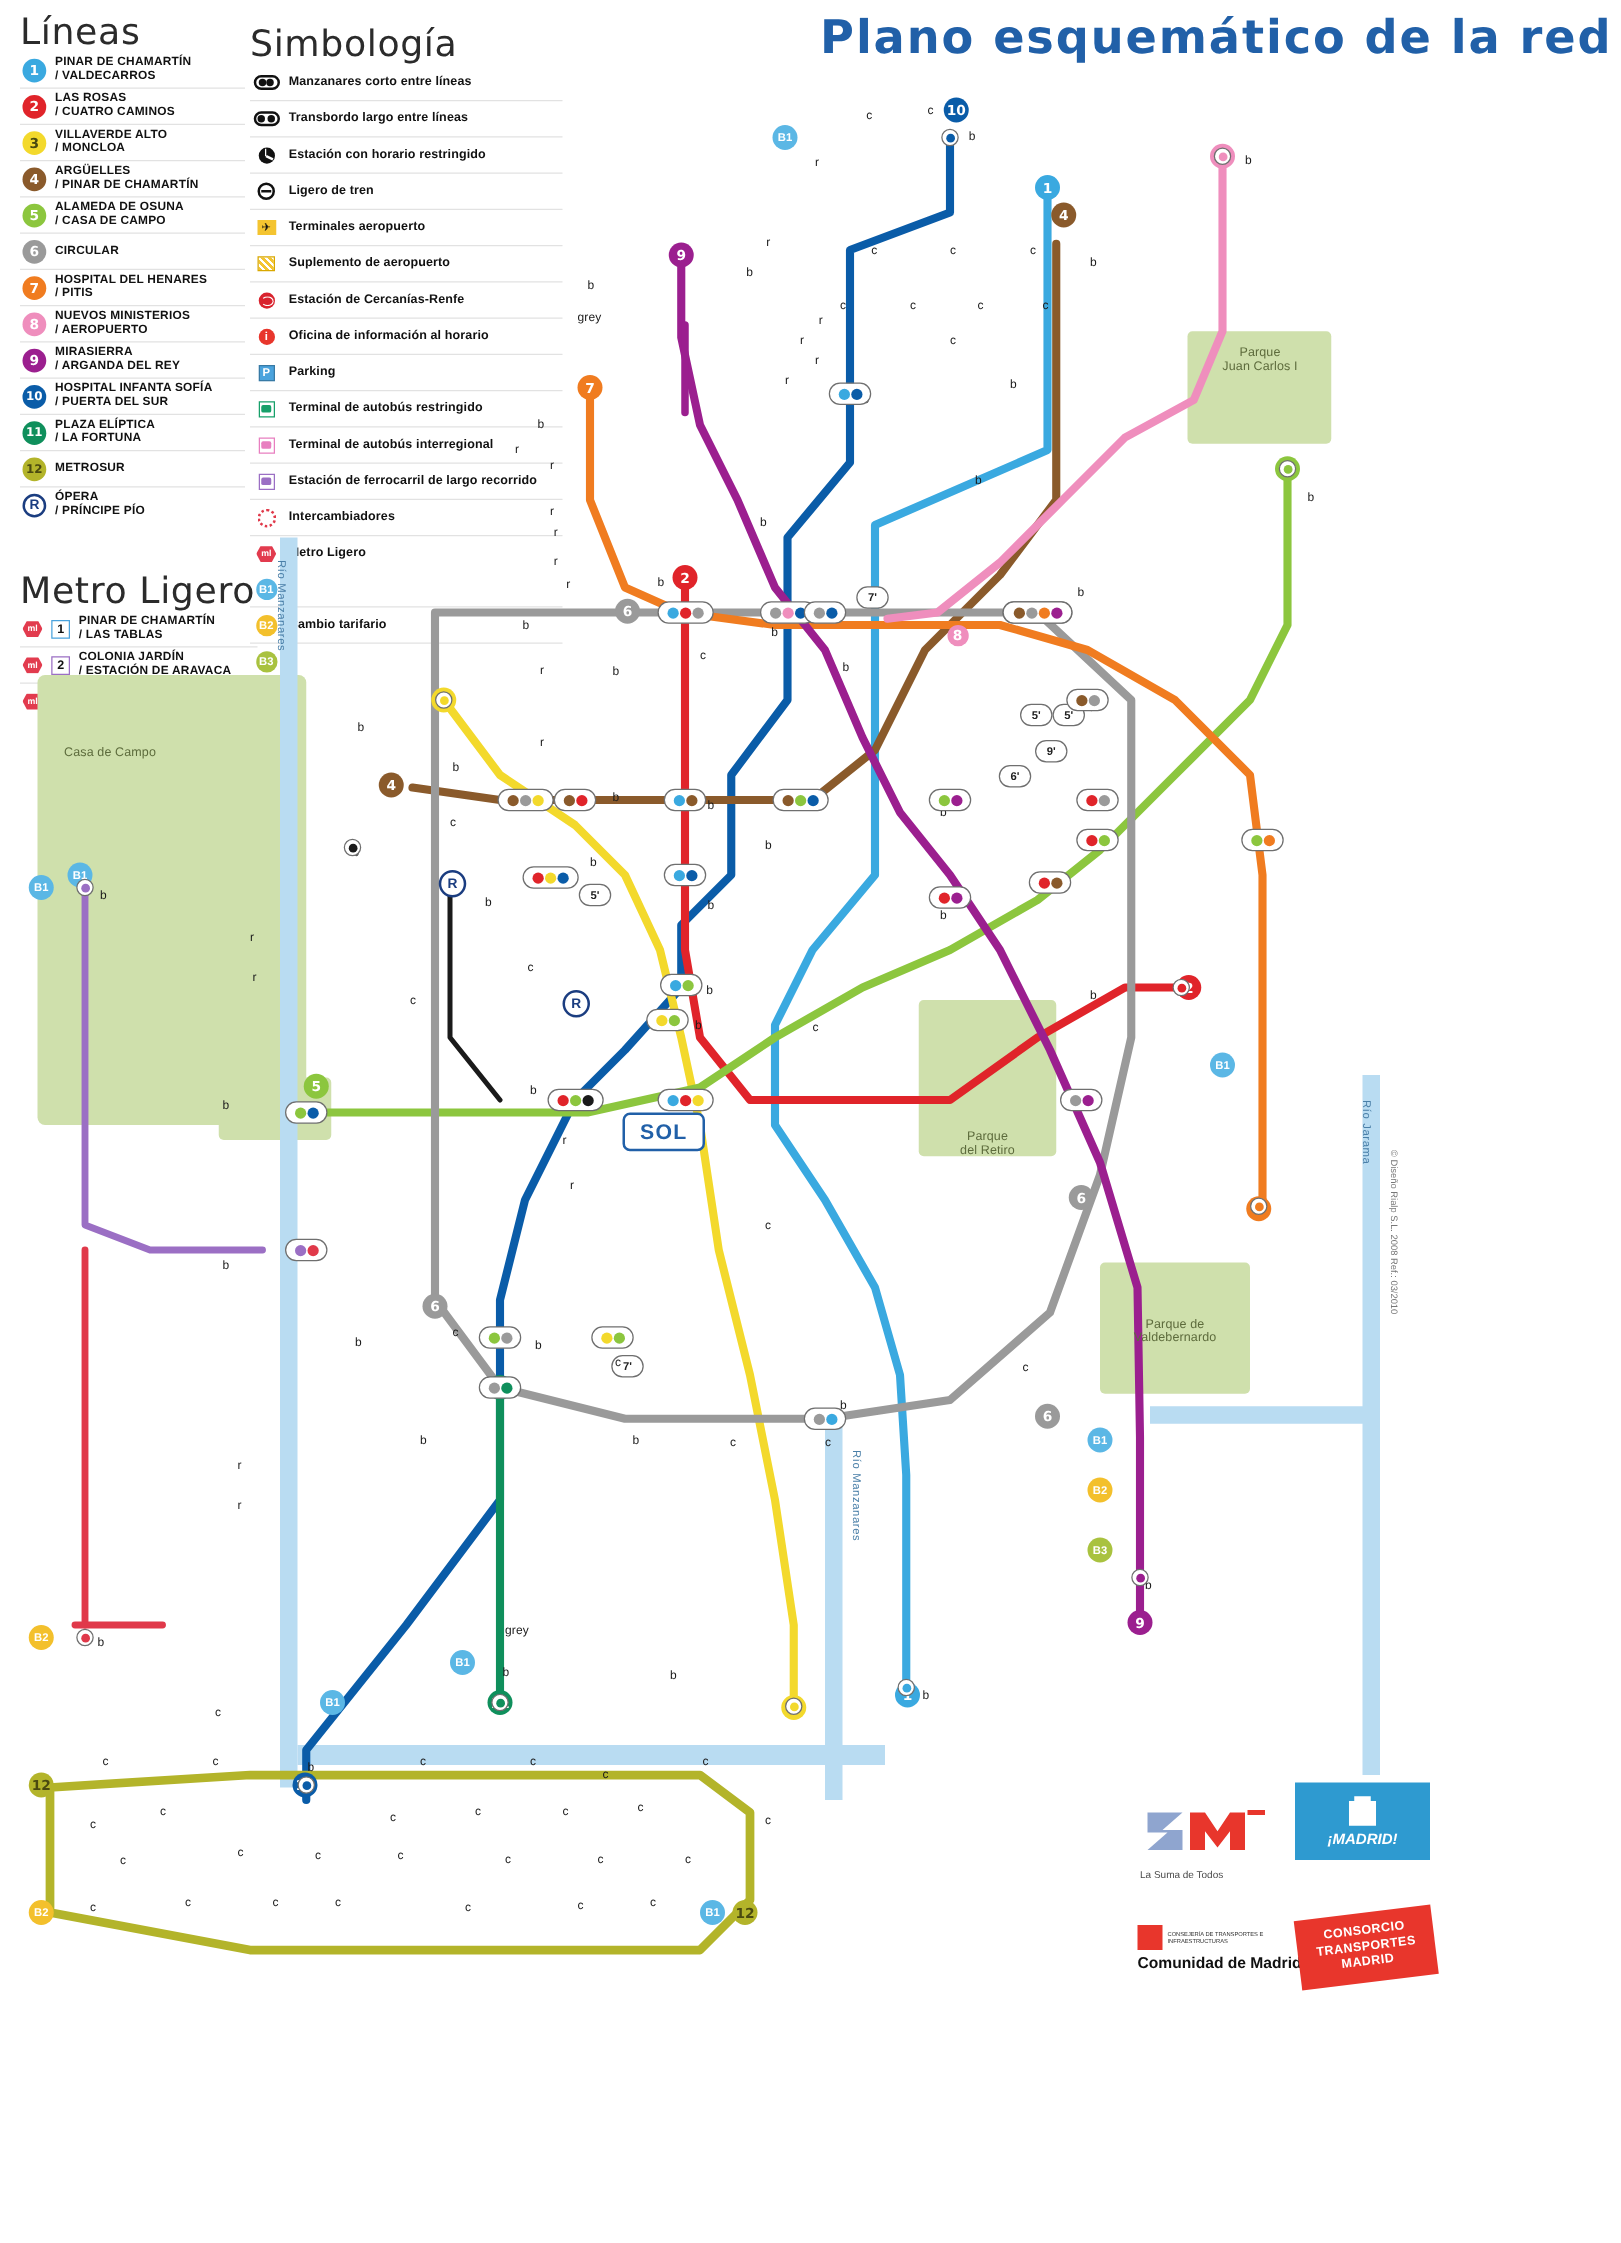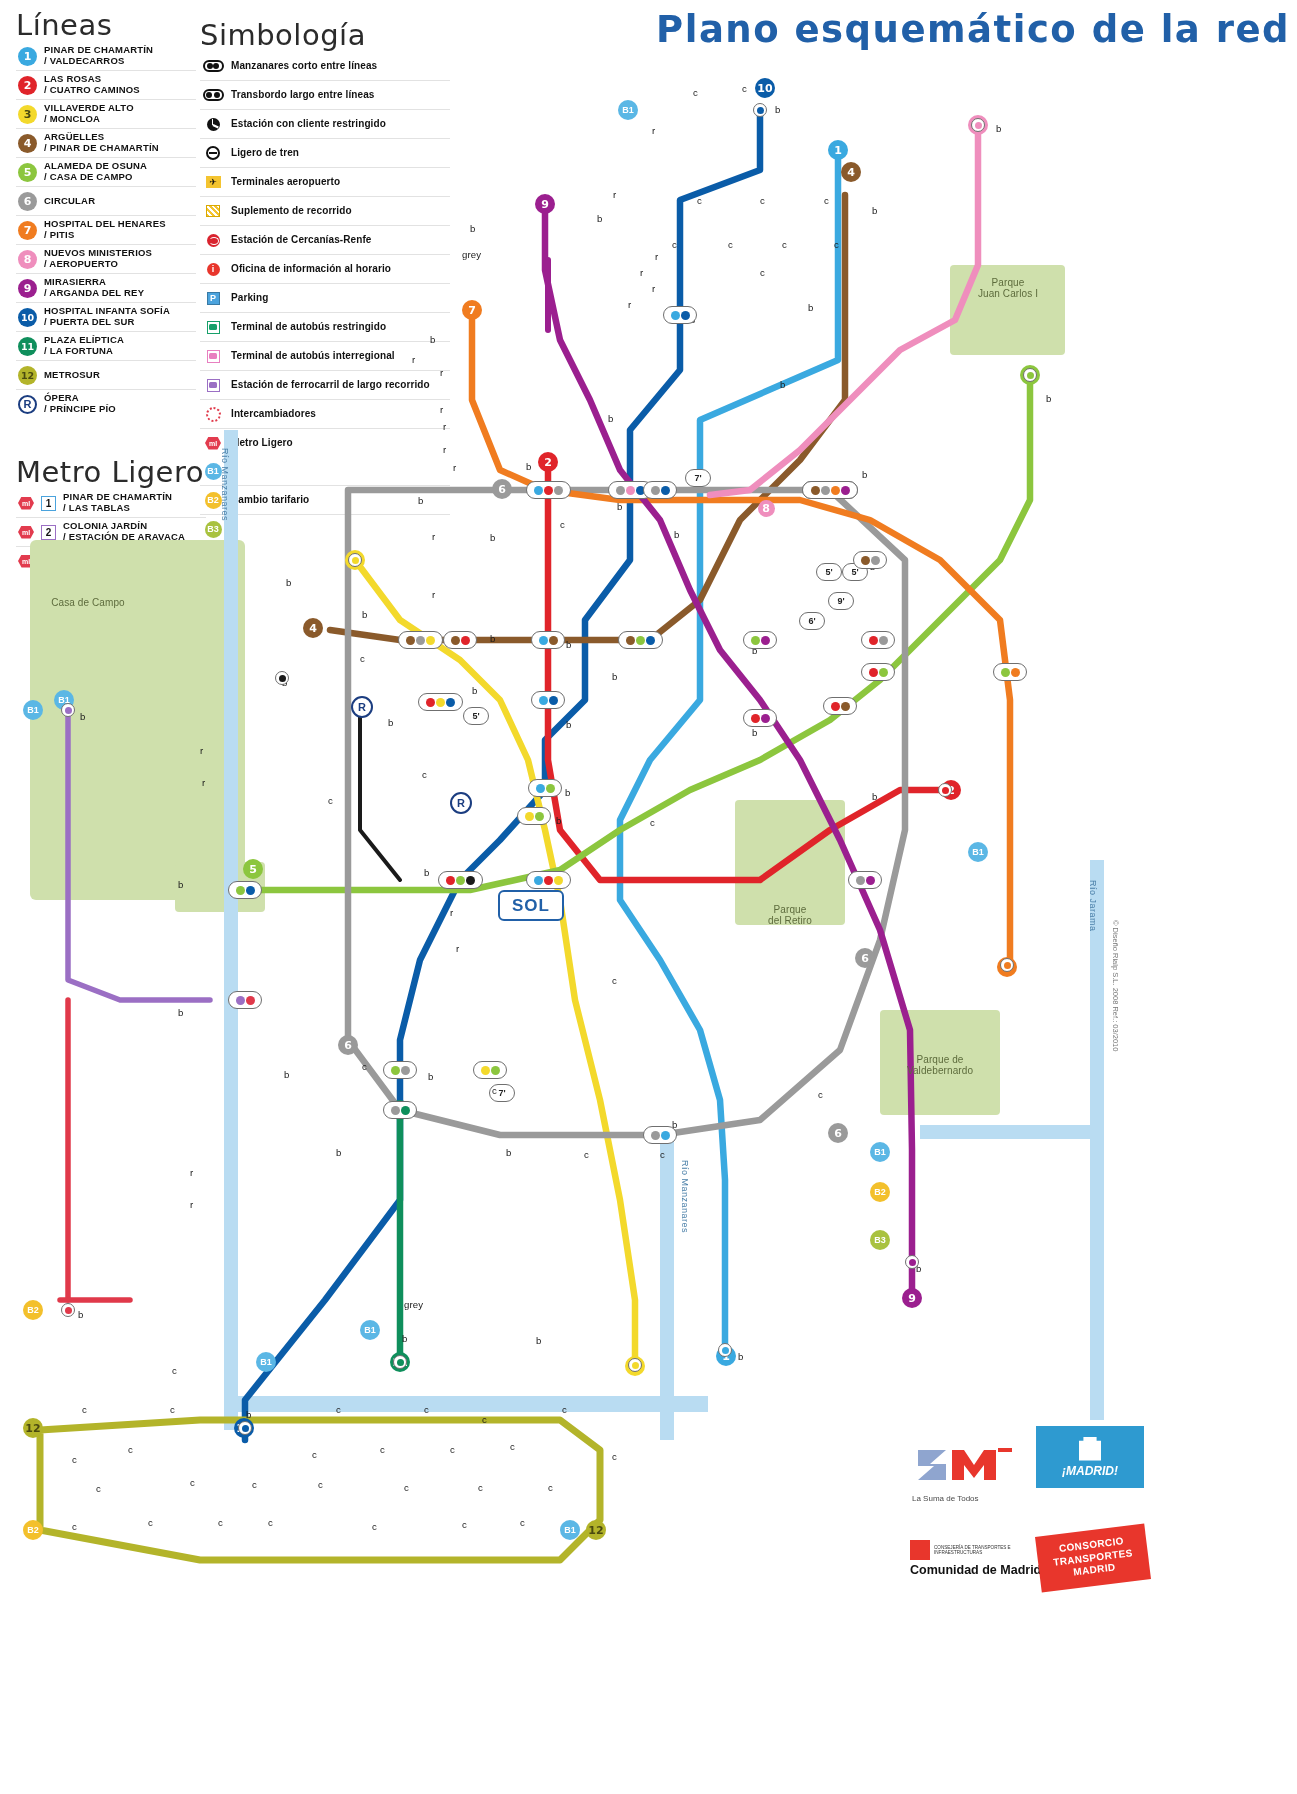--- a/index.html
+++ b/index.html
@@ -290,39 +290,39 @@
               <div class="tb-dot"></div>
               <div class="tb-dot"></div>
             </div>
           </div>
           <div class="sym-label">Transbordo largo entre líneas</div>
         </div>
         <div class="legend-row">
           <div class="sym">
             <div class="restrict"></div>
           </div>
-          <div class="sym-label">Estación con cliente restringido</div>
+          <div class="sym-label">Estación con horario restringido</div>
         </div>
         <div class="legend-row">
           <div class="sym">
             <div class="cambiotren"></div>
           </div>
           <div class="sym-label">Ligero de tren</div>
         </div>
         <div class="legend-row">
           <div class="sym">
             <div class="plane">✈</div>
           </div>
           <div class="sym-label">Terminales aeropuerto</div>
         </div>
         <div class="legend-row">
           <div class="sym">
             <div class="suplemento"></div>
           </div>
-          <div class="sym-label">Suplemento de recorrido</div>
+          <div class="sym-label">Suplemento de aeropuerto</div>
         </div>
         <div class="legend-row">
           <div class="sym">
             <div class="renfe"></div>
           </div>
           <div class="sym-label">Estación de Cercanías-Renfe</div>
         </div>
         <div class="legend-row">
           <div class="sym">
             <div class="info">i</div>

